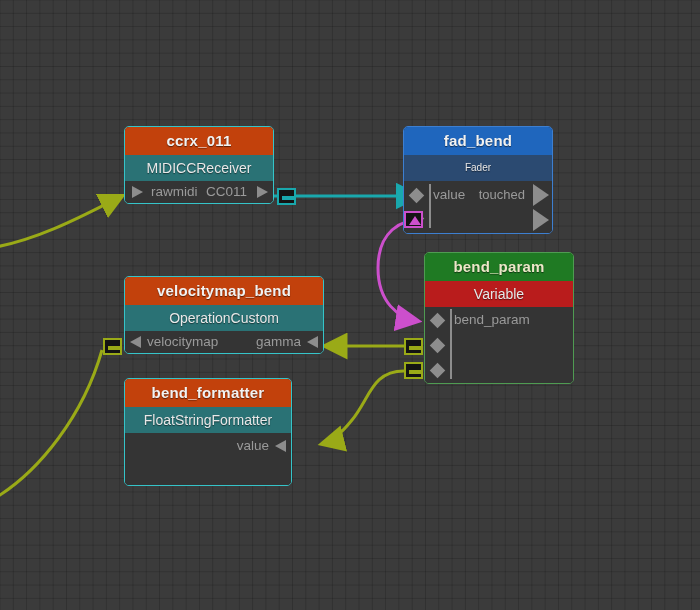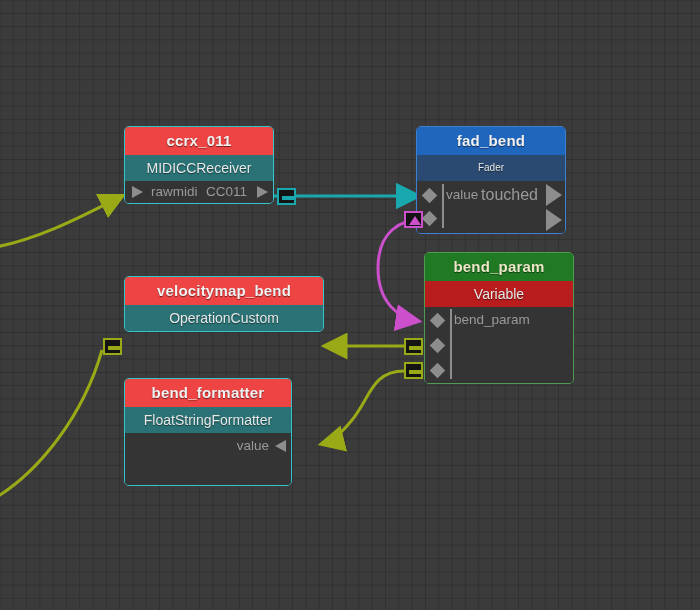--- a/index.html
+++ b/index.html
@@ -36,21 +36,21 @@
   }
   .node .sub{
     text-align:center;
     color:#e8e8e8;
     text-shadow:0 1px 1px rgba(0,0,0,0.5);
   }
   .node .body{background:#343434;}
 
   
   .teal{border:1px solid #35c4c9;}
-  .teal .hdr{background:#ef4444;font-size:15px;line-height:28px;height:28px;}
+  .teal .hdr{background:#c2410c;font-size:15px;line-height:28px;height:28px;}
   .teal .sub{background:#2a7275;font-size:14px;line-height:26px;height:26px;}
 
   
   .blue{border:1px solid #3d7fd0;}
   .blue .hdr{background:#1f66bd;font-size:15px;line-height:28px;height:28px;}
   .blue .sub{background:#2b4a71;font-size:10px;line-height:26px;height:26px;}
 
   
   .green{border:1px solid #4f9b52;}
   .green .hdr{background:#1f7a23;font-size:15px;line-height:28px;height:28px;color:#ece7c8;}
@@ -139,49 +139,57 @@
     <div class="body">
       <div class="port-row">
         <span class="tri tri-r" style="left:7px;"></span>
         <span class="port-label pl-left">rawmidi</span>
         <span class="tri tri-r" style="right:5px;"></span>
         <span class="port-label pl-right">CC011</span>
       </div>
     </div>
   </div>
 
-  <div class="node blue" style="left:416px;top:126px;width:150px;height:108px;">
+  <div class="node blue" style="left:403px;top:126px;width:150px;height:108px;">
     <div class="hdr">fad_bend</div>
     <div class="sub">Fader</div>
     <div class="body" style="position:relative;height:52px;">
       <span class="dia" style="left:7px;top:9px;"></span>
       <span class="dia" style="left:7px;top:32px;"></span>
       <span class="sep" style="left:25px;top:3px;height:44px;"></span>
       <span class="port-label pl-left" style="top:3px;left:29px;line-height:22px;font-size:13.5px;color:#9a9a9a;">value</span>
-      <span class="port-label pl-right" style="top:3px;right:27px;line-height:22px;font-size:16px;color:#9a9a9a;">touched</span>
+      <span class="port-label pl-right" style="top:3px;right:27px;line-height:22px;font-size:13px;color:#9a9a9a;">touched</span>
       <span class="bigtri" style="right:3px;top:3px;"></span>
       <span class="bigtri" style="right:3px;top:28px;"></span>
     </div>
   </div>
 
   <div class="node green" style="left:424px;top:252px;width:150px;height:132px;">
     <div class="hdr">bend_param</div>
     <div class="sub">Variable</div>
     <div class="body" style="position:relative;height:76px;">
       <span class="dia" style="left:7px;top:8px;"></span>
       <span class="dia" style="left:7px;top:33px;"></span>
       <span class="dia" style="left:7px;top:58px;"></span>
       <span class="sep" style="left:25px;top:2px;height:70px;"></span>
       <span class="port-label pl-left" style="top:2px;left:29px;line-height:22px;font-size:13.5px;color:#9a9a9a;">bend_param</span>
     </div>
   </div>
 
   <div class="node teal" style="left:124px;top:276px;width:200px;">
     <div class="hdr">velocitymap_bend</div>
     <div class="sub">OperationCustom</div>
+    <div class="body">
+      <div class="port-row">
+        <span class="tri tri-l" style="left:5px;"></span>
+        <span class="port-label pl-left" style="left:22px;">velocitymap</span>
+        <span class="tri tri-l" style="right:5px;"></span>
+        <span class="port-label pl-right" style="right:22px;">gamma</span>
+      </div>
+    </div>
   </div>
 
   <div class="node teal" style="left:124px;top:378px;width:168px;height:108px;">
     <div class="hdr">bend_formatter</div>
     <div class="sub">FloatStringFormatter</div>
     <div class="body" style="position:relative;height:52px;">
       <div class="port-row" style="height:25px;line-height:25px;">
         <span class="tri tri-l" style="right:5px;top:7px;"></span>
         <span class="port-label pl-right" style="right:22px;">value</span>
       </div>

